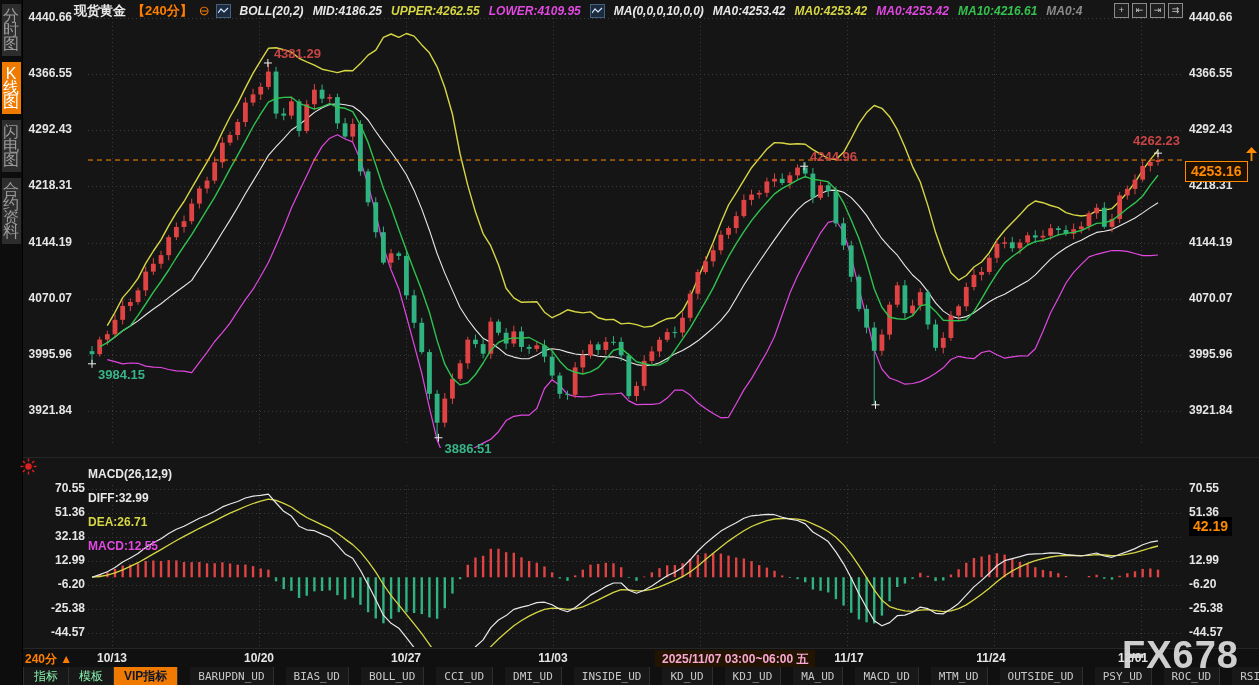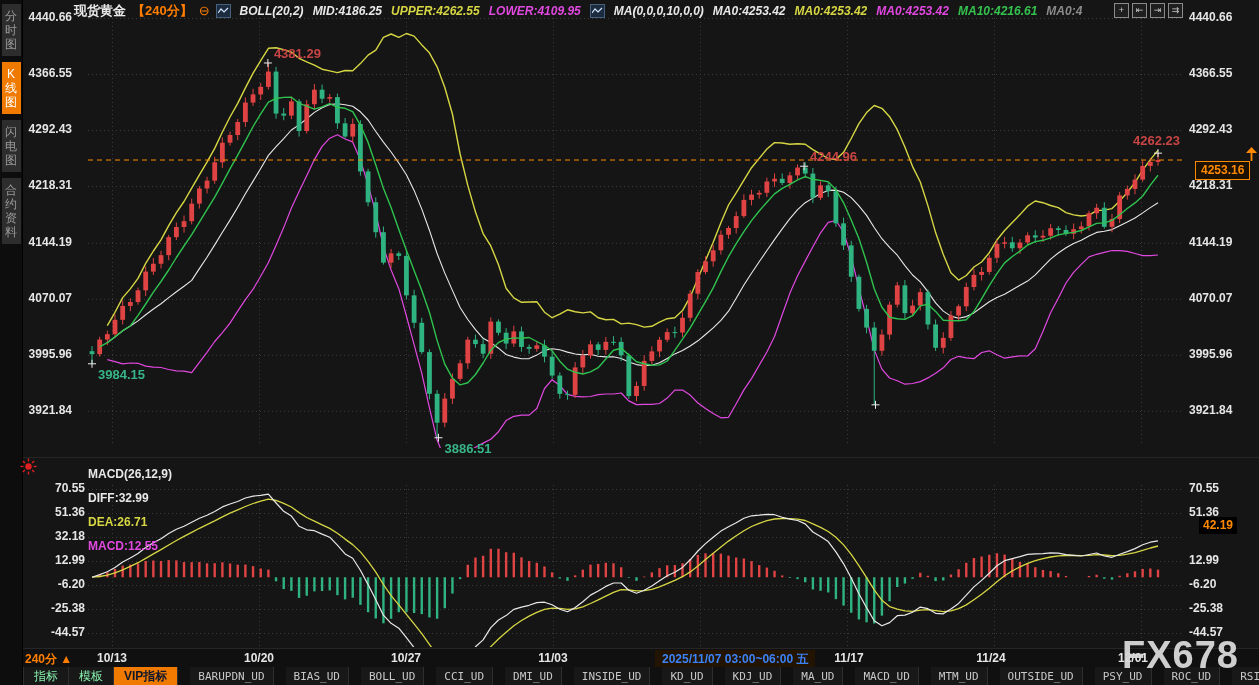--- a/index.html
+++ b/index.html
@@ -3,49 +3,49 @@
 <meta charset="utf-8">
 <style>
   html,body{margin:0;padding:0;background:#000;}
   #app{position:relative;width:1259px;height:685px;background:#151515;overflow:hidden;
        font-family:"Liberation Sans",sans-serif;-webkit-font-smoothing:antialiased;}
   #chart-svg{position:absolute;left:0;top:0;}
   
   #sidebar{position:absolute;left:0;top:0;width:23px;height:685px;background:#0d0d0d;
            display:flex;flex-direction:column;align-items:center;padding-top:4px;gap:6px;box-sizing:border-box;
            border-right:1px solid #000;z-index:30;}
-  .v-tab{width:19px;text-align:center;font-size:12px;line-height:14px;padding:5px 0;
+  .v-tab{width:19px;text-align:center;font-size:16px;line-height:14px;padding:5px 0;
          color:#9a9a9a;background:#2d2d2d;cursor:pointer;word-break:break-all;}
   .v-tab.active{background:#f07a00;color:#fff;}
   
   #header{position:absolute;left:74px;top:2px;height:17px;display:flex;align-items:center;gap:6px;
           font-size:12px;font-weight:bold;white-space:nowrap;z-index:20;}
   #header .sym{color:#e8e8e8;font-size:13px;}
   #header .per{color:#ff7e00;font-size:13px;}
   #header .minus{color:#ff7e00;font-size:13px;font-weight:normal;}
   .mini-ic{display:inline-flex;width:13px;height:12px;background:#1c2c3e;border:1px solid #46617d;
            align-items:center;justify-content:center;}
   #hdr-icons{position:absolute;right:76px;top:3px;display:flex;gap:3px;z-index:20;}
   .sq-ic{width:13px;height:13px;border:1px solid #8a8a8a;background:#1f1f1f;color:#c8c8c8;
          font-size:9px;line-height:12px;text-align:center;cursor:pointer;}
   
   .ax{position:absolute;font-size:12px;font-weight:bold;color:#e6e6e6;white-space:nowrap;z-index:10;}
   
-  .badge{position:absolute;font-size:12px;font-weight:bold;color:#ff8a00;z-index:15;white-space:nowrap;margin-left:10px;}
+  .badge{position:absolute;font-size:14px;font-weight:bold;color:#ff8a00;z-index:15;white-space:nowrap;}
   #px-badge{left:1185px;top:161px;border:1px solid #ff8a00;background:#1d1102;padding:1px 5px 2px 5px;}
   #macd-badge{left:1189px;top:517px;background:#000;padding:1px 4px 2px 4px;}
   
   #macd-hdr{position:absolute;left:88px;top:467px;display:flex;gap:10px;font-size:12px;font-weight:bold;
             white-space:nowrap;z-index:10;flex-direction:column;}
   
   #date-row{position:absolute;left:23px;top:648px;width:1236px;height:19px;background:#101010;
             border-top:1px solid #262626;z-index:20;}
   #period-lbl{position:absolute;left:2px;top:2px;color:#ff7e00;font-size:12px;font-weight:bold;}
   .dlabel{position:absolute;top:2px;transform:translateX(-50%);color:#e6e6e6;font-size:12px;font-weight:bold;}
-  #date-sel{position:absolute;left:632px;top:1px;background:#221400;color:#3b82f6;font-size:12px;
+  #date-sel{position:absolute;left:632px;top:1px;background:#221400;color:#f9a8d4;font-size:12px;
             font-weight:bold;padding:1px 7px 2px 7px;}
   
   #toolbar{position:absolute;left:23px;top:667px;width:1236px;height:18px;background:#101010;
            display:flex;align-items:stretch;z-index:25;}
   .tb-blank{width:26px;background:#181818;border-right:1px solid #2e2e2e;}
   .tb-item{display:flex;align-items:center;padding:0 10px;color:#86efac;font-size:12px;
            border-right:1px solid #2e2e2e;background:#181818;cursor:pointer;white-space:nowrap;}
   .tb-item.ud{font-family:"DejaVu Sans Mono",monospace;font-size:11px;color:#c8c8c8;padding:0 8px;margin-left:12px;}
   .tb-item.active{background:#f07a00;color:#0f172a;font-weight:bold;text-align:right;}
   

